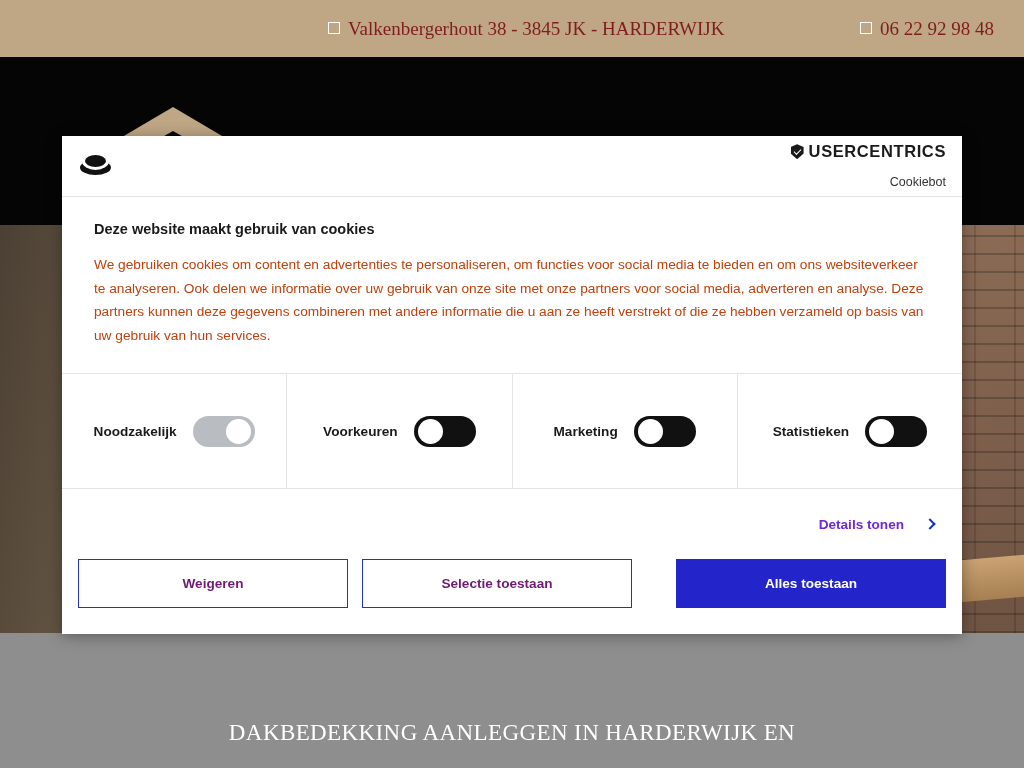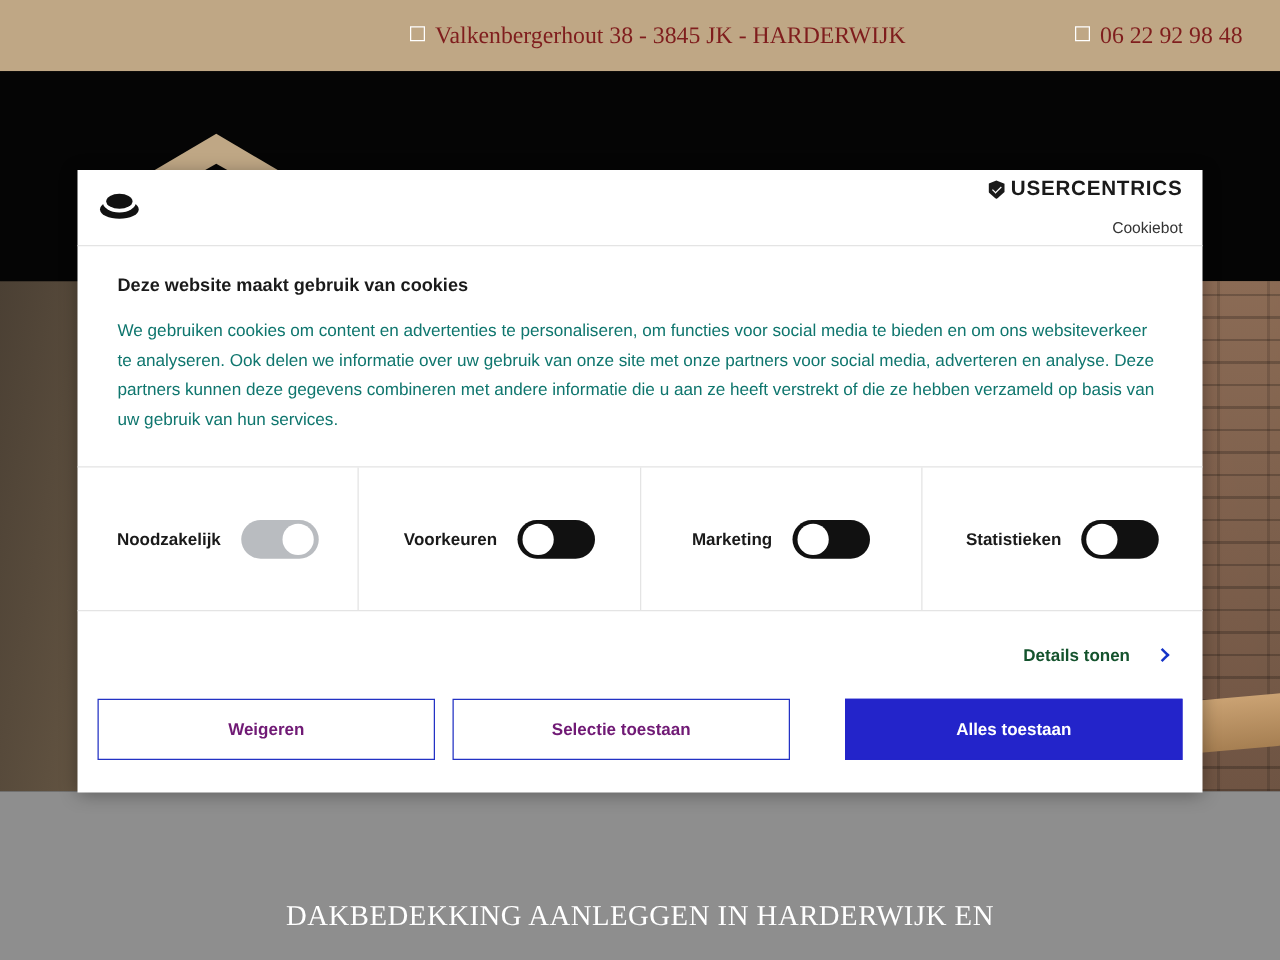--- a/index.html
+++ b/index.html
@@ -195,21 +195,21 @@
   }
   .dlg-title {
     font-size: 14.5px;
     font-weight: bold;
     color: #1a1a1a;
     margin-bottom: 16px;
   }
   .dlg-text {
     font-size: 13.7px;
     line-height: 1.72;
-    color: #0f766e;
+    color: #c2410c;
     max-width: 860px;
   }
 
   .cats {
     display: flex;
     border-top: 1px solid #e4e4e4;
     border-bottom: 1px solid #e4e4e4;
     height: 116px;
   }
   .cat {
@@ -248,21 +248,21 @@
   .toggle.locked .knob { left: 33px; }
 
   .details-row {
     height: 70px;
     display: flex;
     align-items: center;
     justify-content: flex-end;
     padding-right: 28px;
   }
   .details-link {
-    color: #14532d;
+    color: #6d28d9;
     font-size: 13.6px;
     font-weight: bold;
     cursor: pointer;
     display: flex;
     align-items: center;
     gap: 22px;
   }
   .chev {
     display: inline-block;
     width: 8px; height: 8px;

